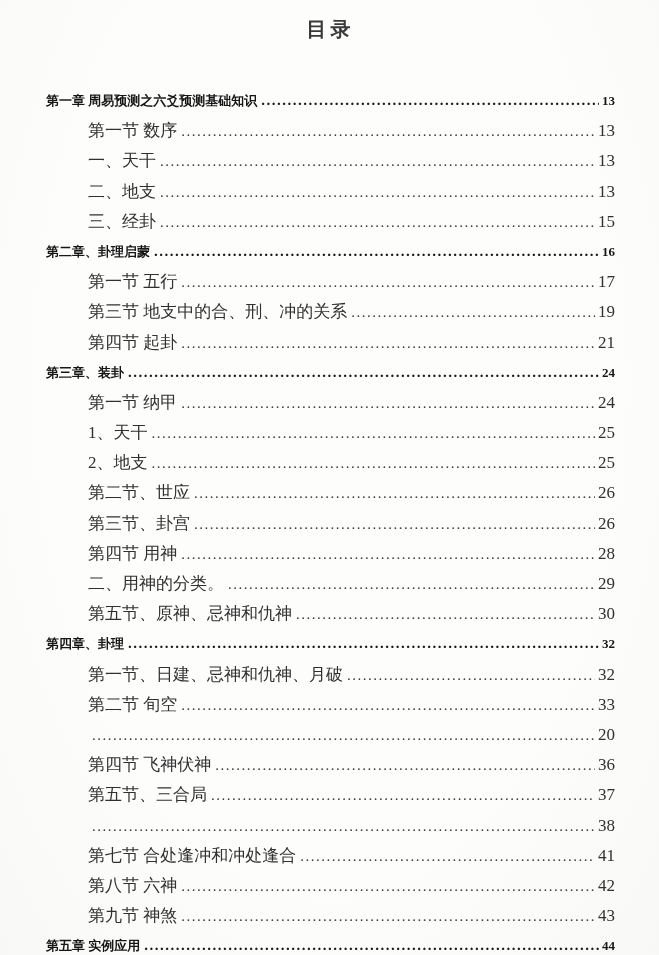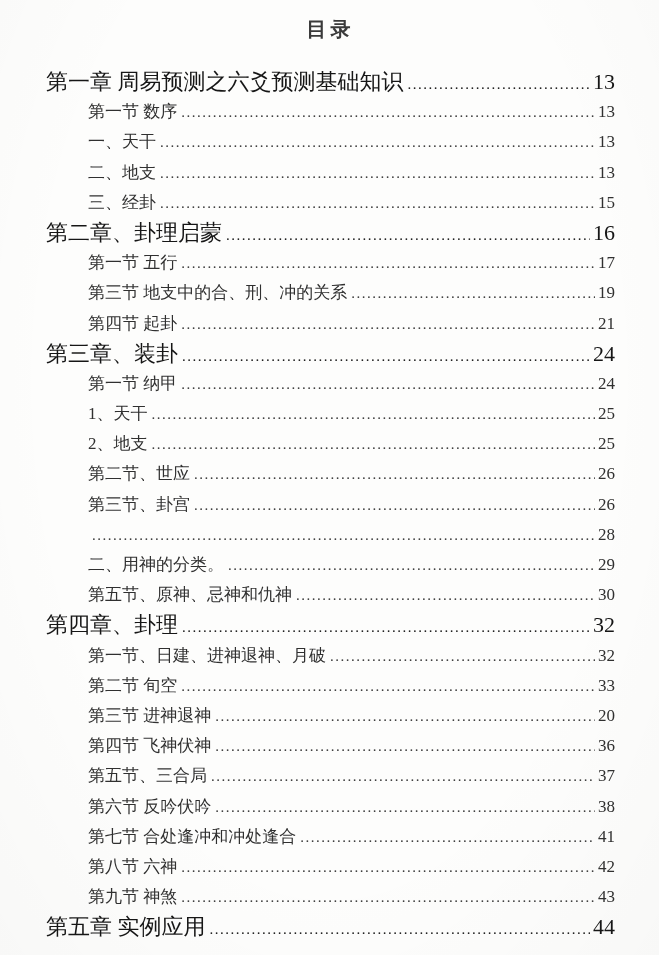--- a/index.html
+++ b/index.html
@@ -14,39 +14,39 @@
     box-sizing: border-box;
     background:
       radial-gradient(ellipse at 50% 40%, rgba(255,255,255,0) 60%, rgba(0,0,0,0.02) 100%),
       #fdfdfc;
     font-family: "Liberation Serif", "DejaVu Serif", serif;
     color: #2b2b2b;
     padding: 14px 44px 0 46px;
     overflow: hidden;
   }
   .doc-title {
-    margin: 2px 0 8px 0;
+    margin: 2px 0 27px 0;
     text-align: center;
     font-size: 20px;
     font-weight: bold;
     letter-spacing: 4px;
     color: #3a3a3a;
   }
   .toc { width: 100%; }
   .toc-row {
     display: flex;
     align-items: baseline;
     height: 30.2px;
     line-height: 30.2px;
     font-size: 17px;
     white-space: nowrap;
   }
   .toc-row.chapter {
-    font-weight: normal;
-    font-size: 22px;
+    font-weight: bold;
+    font-size: 13px;
     color: #161616;
   }
   .toc-row.section {
     padding-left: 42px;
     color: #303030;
   }
   .toc-title { flex: 0 0 auto; }
   .leader {
     flex: 1 1 auto;
     overflow: hidden;
@@ -136,65 +136,64 @@
         <span class="toc-title">第二节、世应</span>
         <span class="leader"></span>
         <span class="toc-page">26</span>
       </div>
       <div class="toc-row section">
         <span class="toc-title">第三节、卦宫</span>
         <span class="leader"></span>
         <span class="toc-page">26</span>
       </div>
       <div class="toc-row section">
+        <span class="toc-title">第四节 用神</span>
         <span class="leader"></span>
         <span class="toc-page">28</span>
       </div>
       <div class="toc-row section">
         <span class="toc-title">二、用神的分类。</span>
         <span class="leader"></span>
         <span class="toc-page">29</span>
       </div>
       <div class="toc-row section">
         <span class="toc-title">第五节、原神、忌神和仇神</span>
         <span class="leader"></span>
         <span class="toc-page">30</span>
       </div>
       <div class="toc-row chapter">
         <span class="toc-title">第四章、卦理</span>
         <span class="leader"></span>
         <span class="toc-page">32</span>
       </div>
       <div class="toc-row section">
-        <span class="toc-title">第一节、日建、进神退神、月破</span>
+        <span class="toc-title">第一节、日建、忌神和仇神、月破</span>
         <span class="leader"></span>
         <span class="toc-page">32</span>
       </div>
       <div class="toc-row section">
         <span class="toc-title">第二节 旬空</span>
         <span class="leader"></span>
         <span class="toc-page">33</span>
       </div>
       <div class="toc-row section">
-        <span class="toc-title">第三节 进神退神</span>
         <span class="leader"></span>
         <span class="toc-page">20</span>
       </div>
       <div class="toc-row section">
         <span class="toc-title">第四节 飞神伏神</span>
         <span class="leader"></span>
         <span class="toc-page">36</span>
       </div>
       <div class="toc-row section">
         <span class="toc-title">第五节、三合局</span>
         <span class="leader"></span>
         <span class="toc-page">37</span>
       </div>
       <div class="toc-row section">
-        <span class="toc-title">第六节 反吟伏吟</span>
         <span class="leader"></span>
         <span class="toc-page">38</span>
       </div>
       <div class="toc-row section">
         <span class="toc-title">第七节 合处逢冲和冲处逢合</span>
         <span class="leader"></span>
         <span class="toc-page">41</span>
       </div>
       <div class="toc-row section">
         <span class="toc-title">第八节 六神</span>

